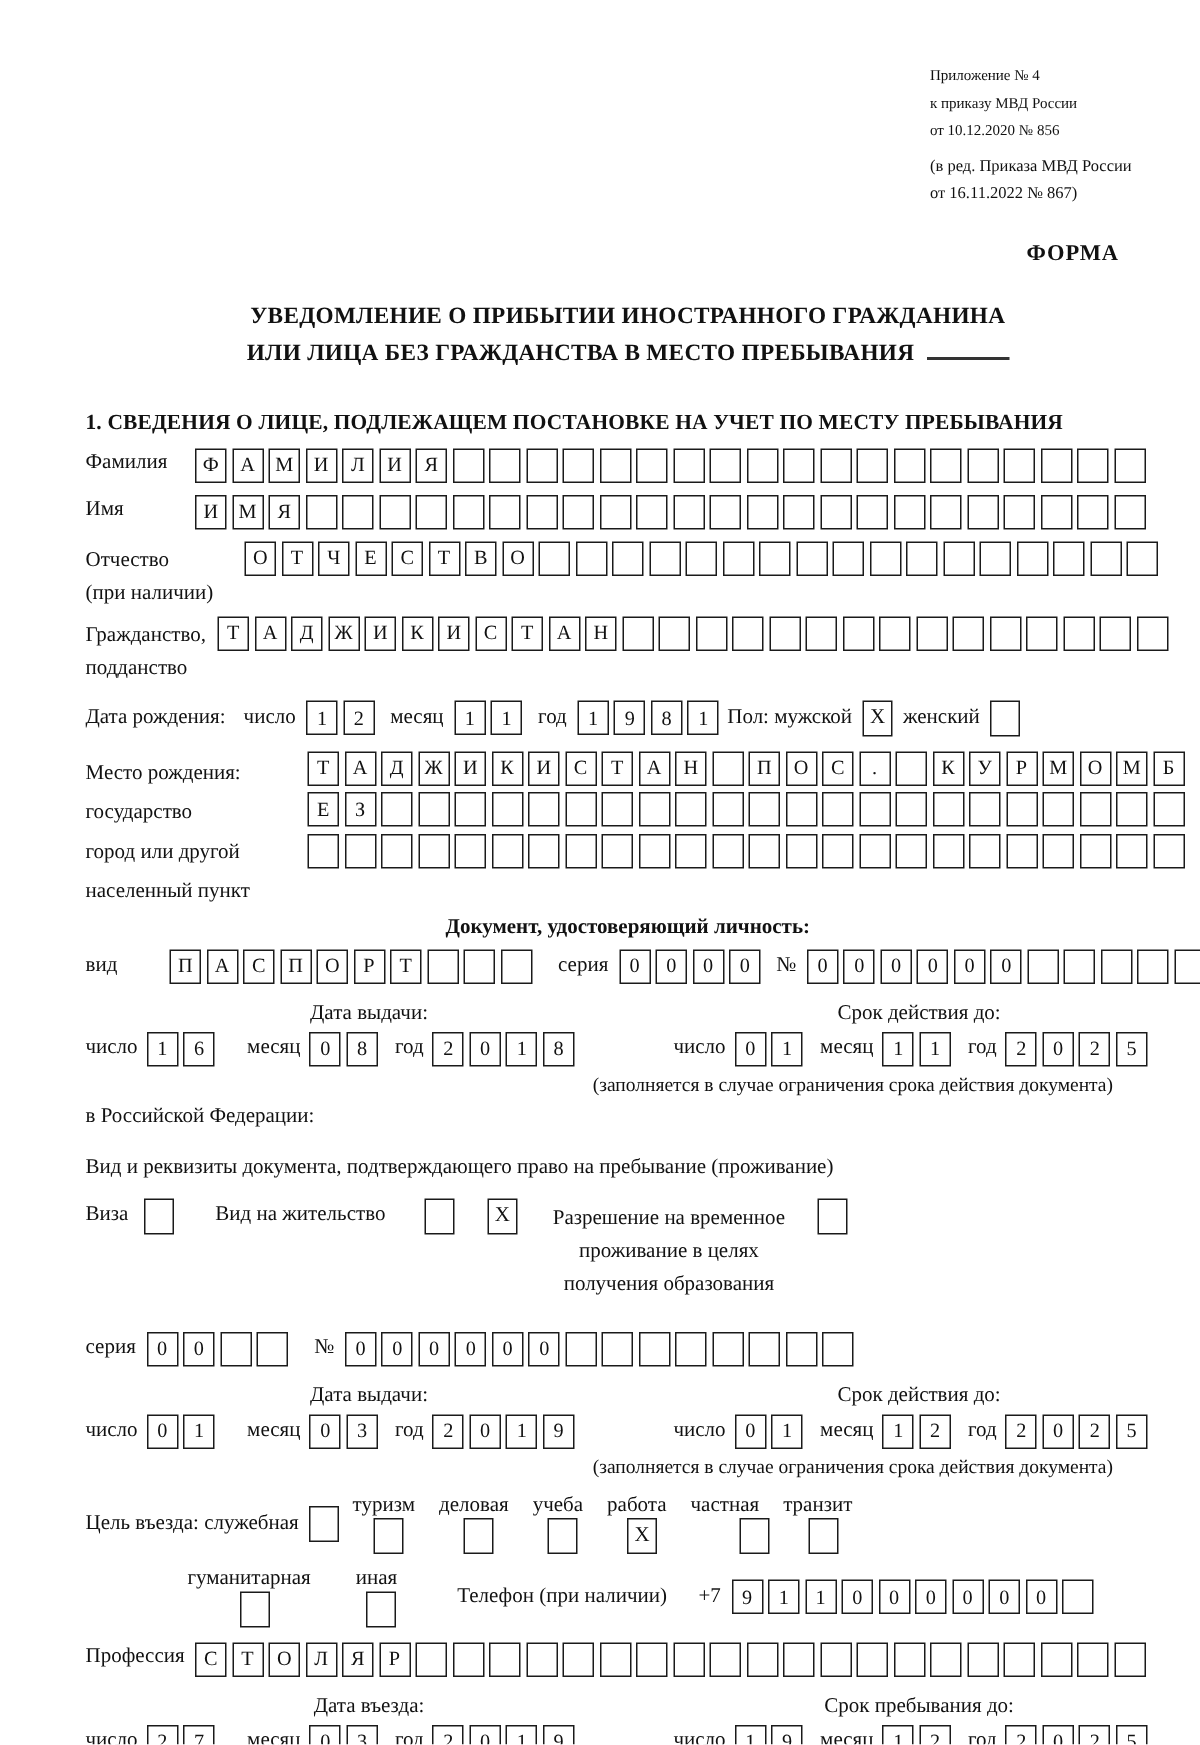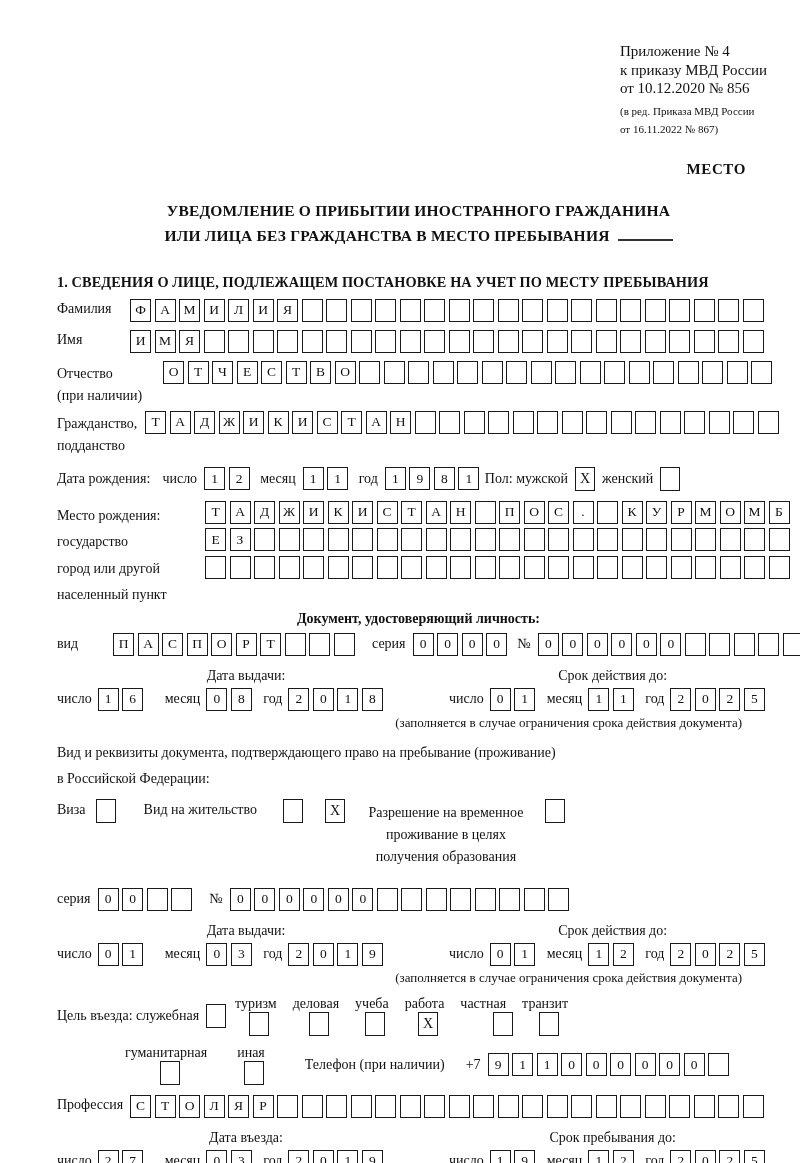--- a/index.html
+++ b/index.html
@@ -1,19 +1,19 @@
 <!DOCTYPE html>
 <html><head>
 <meta charset="utf-8">
 <style>
   * { margin:0; padding:0; box-sizing:border-box; }
   html,body { background:#ffffff; }
   .page { width:800px; height:1163px; padding:42px 20px 0 57px; font-family:"Liberation Serif", serif;
           font-size:14px; color:#111; position:relative; overflow:hidden; background:#fff; }
-  .appendix { margin-left:563px; line-height:18.5px; font-size:15px; }
+  .appendix { margin-left:563px; line-height:18.5px; font-size:10px; }
   .appendix-edit { margin-left:563px; margin-top:4px; line-height:18.5px; font-size:11px; }
   .forma { text-align:right; padding-right:34px; margin-top:22px; font-weight:bold; font-size:15px; letter-spacing:0.6px; }
   .title { text-align:center; font-weight:bold; font-size:15.5px; margin-top:20px; line-height:25px; letter-spacing:0.2px; }
   .blank-line { display:inline-block; width:55px; border-bottom:2px solid #333; height:13px; margin-left:8px; }
   .sect { font-weight:bold; font-size:14.3px; margin-top:26px; letter-spacing:0.1px; }
   .row { display:flex; align-items:flex-start; margin-top:8px; }
   .cells { display:inline-flex; flex:none; }
   .cell { flex:none; width:21px; height:23px; border:1.6px solid #1a1a1a; margin-right:3.5px;
           display:inline-flex; align-items:center; justify-content:center; font-size:13.5px; background:#fff; }
   .checkbox { flex:none; width:20px; height:24px; border:1.6px solid #1a1a1a; display:inline-flex;
@@ -53,21 +53,21 @@
 
   <div class="appendix">
     <div>Приложение № 4</div>
     <div>к приказу МВД России</div>
     <div>от 10.12.2020 № 856</div>
   </div>
   <div class="appendix-edit">
     <div>(в ред. Приказа МВД России</div>
     <div>от 16.11.2022 № 867)</div>
   </div>
-  <div class="forma">МЕСТО</div>
+  <div class="forma">ФОРМА</div>
 
   <div class="title">
     <div>УВЕДОМЛЕНИЕ О ПРИБЫТИИ ИНОСТРАННОГО ГРАЖДАНИНА</div>
     <div><span>ИЛИ ЛИЦА БЕЗ ГРАЖДАНСТВА В МЕСТО ПРЕБЫВАНИЯ</span><span class="blank-line"></span></div>
   </div>
 
   <div class="sect">1. СВЕДЕНИЯ О ЛИЦЕ, ПОДЛЕЖАЩЕМ ПОСТАНОВКЕ НА УЧЕТ ПО МЕСТУ ПРЕБЫВАНИЯ</div>
 
   <div class="row">
     <span class="lbl w73">Фамилия</span>
@@ -396,22 +396,22 @@
             <span class="cell">2</span>
             <span class="cell">0</span>
             <span class="cell">2</span>
             <span class="cell">5</span>
           </span>
       </div>
     </div>
   </div>
   <div class="dnote">(заполняется в случае ограничения срока действия документа)</div>
 
+  <div class="resline" style="margin-top:2px;">в Российской Федерации:</div>
   <div class="resline">Вид и реквизиты документа, подтверждающего право на пребывание (проживание)</div>
-  <div class="resline" style="margin-top:2px;">в Российской Федерации:</div>
 
   <div class="opts-row">
     <span class="opt">
       <span class="optlabel">Виза</span>
       <span class="checkbox"></span>
     </span>
     <span class="opt gap28">
       <span class="optlabel">Вид на жительство</span>
       <span class="checkbox gap12" style="margin-left:16px;"></span>
     </span>

